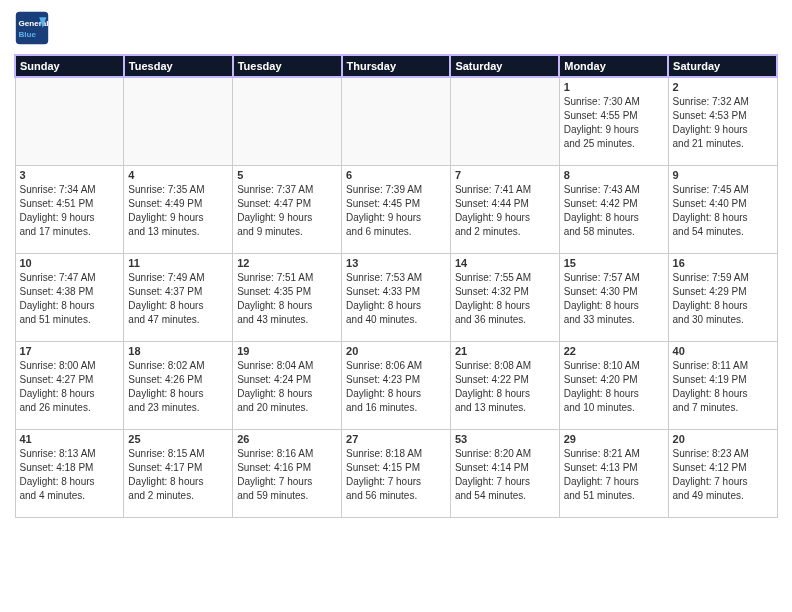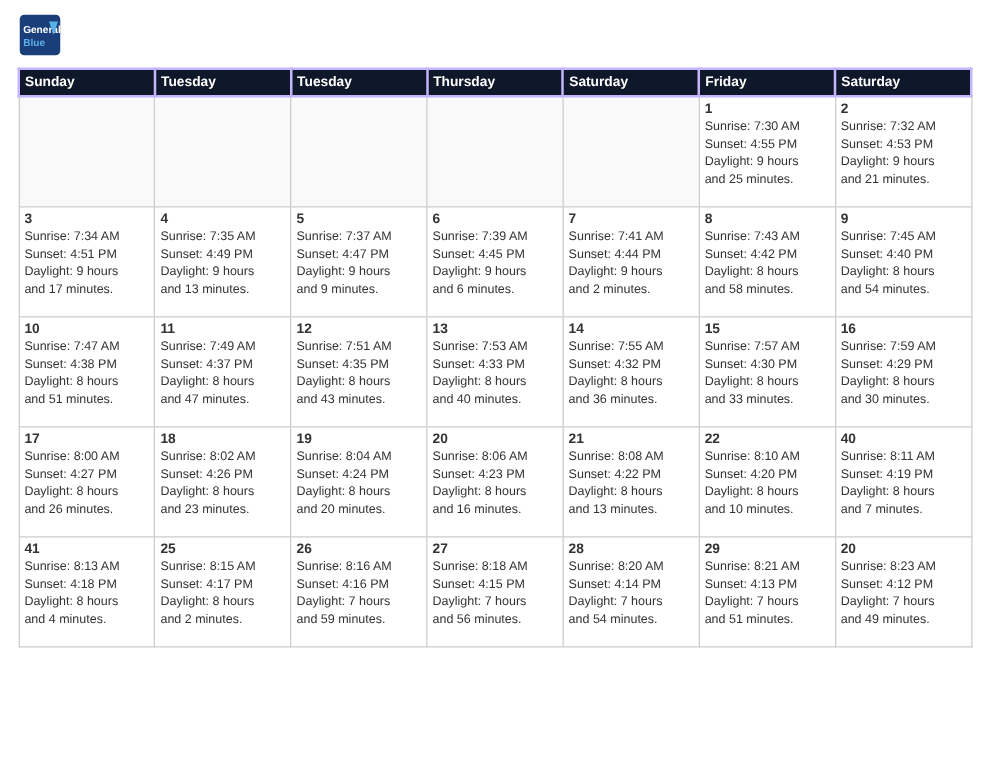--- a/index.html
+++ b/index.html
@@ -100,21 +100,21 @@
   </div>
 
   <table class="calendar">
     <thead>
       <tr id="weekday-header">
       <th>Sunday</th>
           <th>Tuesday</th>
           <th>Tuesday</th>
           <th>Thursday</th>
           <th>Saturday</th>
-          <th>Friday</th>
+          <th>Monday</th>
           <th>Saturday</th>
         </tr>
     </thead>
     <tbody id="calendar-body">
     <tr>
           <td class="empty"></td>
           <td class="empty"></td>
           <td class="empty"></td>
           <td class="empty"></td>
           <td class="empty"></td>
@@ -228,21 +228,21 @@
           </td>
           <td>
             <span class="day-num">26</span>
             <div class="day-info">Sunrise: 8:16 AM<br>Sunset: 4:16 PM<br>Daylight: 7 hours<br>and 59 minutes.</div>
           </td>
           <td>
             <span class="day-num">27</span>
             <div class="day-info">Sunrise: 8:18 AM<br>Sunset: 4:15 PM<br>Daylight: 7 hours<br>and 56 minutes.</div>
           </td>
           <td>
-            <span class="day-num">28</span>
+            <span class="day-num">53</span>
             <div class="day-info">Sunrise: 8:20 AM<br>Sunset: 4:14 PM<br>Daylight: 7 hours<br>and 54 minutes.</div>
           </td>
           <td>
             <span class="day-num">29</span>
             <div class="day-info">Sunrise: 8:21 AM<br>Sunset: 4:13 PM<br>Daylight: 7 hours<br>and 51 minutes.</div>
           </td>
           <td>
             <span class="day-num">20</span>
             <div class="day-info">Sunrise: 8:23 AM<br>Sunset: 4:12 PM<br>Daylight: 7 hours<br>and 49 minutes.</div>
           </td>

